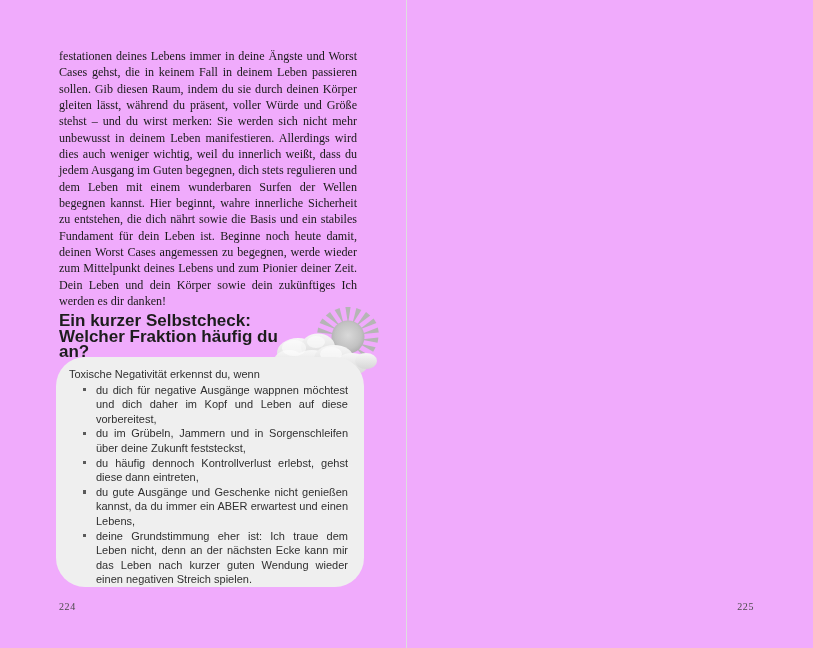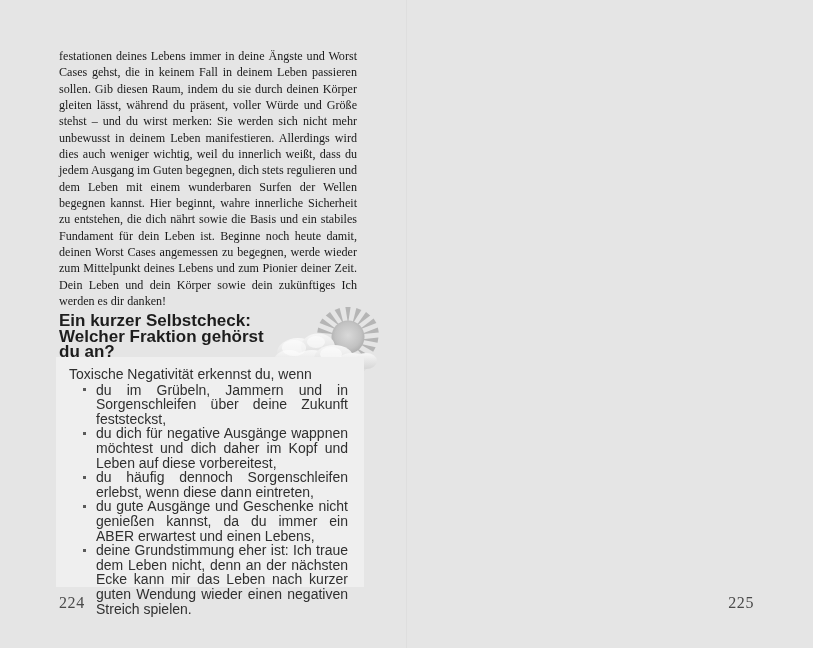--- a/index.html
+++ b/index.html
@@ -15,21 +15,21 @@
     position: relative;
   }
   .spread {
     position: absolute;
     inset: 0;
     display: flex;
   }
   .page {
     position: relative;
     height: 648px;
-    background: #e5e5e5;
+    background: #f0abfc;
     box-sizing: border-box;
   }
   .page-left  { width: 407px; }
   .page-right { width: 406px; }
 
   .gutter-line {
     position: absolute;
     left: 406px;
     top: 0;
     width: 1px;
@@ -81,23 +81,24 @@
   .gray-box-left {
     left: 56px;
     top: 357px;
     width: 308px;
     height: 230px;
     padding: 10px 16px 10px 13px;
   }
 
   .sans-block {
     font-family: "Liberation Sans", sans-serif;
-    font-size: 14px;
+    font-size: 11px;
     line-height: 14.6px;
     color: #2f2f2f;
+    border-radius: 29px;
   }
   .lead-line {
     margin: 0 0 1px 0;
     text-align: left;
   }
 
   ul.bullets {
     list-style: none;
     margin: 0;
     padding: 0;
@@ -116,39 +117,39 @@
     top: 5.5px;
     width: 3.4px;
     height: 3.4px;
     background: #5a5a5a;
   }
 
   .page-number {
     position: absolute;
     bottom: 36px;
     font-family: "Liberation Serif", serif;
-    font-size: 16px;
+    font-size: 10px;
     letter-spacing: 0.6px;
     color: #4a4a4a;
   }
   .page-number-left  { left: 59px; }
   .page-number-right { right: 59px; }
 </style>
 </head>
 <body>
 
 <div class="spread">
 
   <div class="page page-left">
 
     <div class="body-serif">festationen deines Lebens immer in deine Ängste und Worst Cases gehst, die in keinem Fall in deinem Leben passieren sollen. Gib diesen Raum, indem du sie durch deinen Körper gleiten lässt, während du präsent, voller Würde und Größe stehst – und du wirst merken: Sie werden sich nicht mehr unbewusst in deinem Leben manifestieren. Allerdings wird dies auch weniger wichtig, weil du innerlich weißt, dass du jedem Ausgang im Guten begegnen, dich stets regulieren und dem Leben mit einem wunderbaren Surfen der Wellen begegnen kannst. Hier beginnt, wahre innerliche Sicherheit zu entstehen, die dich nährt sowie die Basis und ein stabiles Fundament für dein Leben ist. Beginne noch heute damit, deinen Worst Cases angemessen zu begegnen, werde wieder zum Mittelpunkt deines Lebens und zum Pionier deiner Zeit. Dein Leben und dein Körper sowie dein zukünftiges Ich werden es dir danken!</div>
 
     <div class="selfcheck-heading">
       <div>Ein kurzer Selbstcheck:</div>
-      <div>Welcher Fraktion gehörst du an?</div>
+      <div>Welcher Fraktion häufig du an?</div>
     </div>
 
     <div class="weather-graphic">
       <svg viewBox="0 0 112 82" width="112" height="82" aria-hidden="true">
         <defs>
           <radialGradient id="sunGrad" cx="50%" cy="45%" r="60%">
             <stop offset="0%" stop-color="#d9d9d9"></stop>
             <stop offset="65%" stop-color="#c2c2c2"></stop>
             <stop offset="100%" stop-color="#a8a8a8"></stop>
           </radialGradient>
@@ -188,23 +189,23 @@
           <ellipse cx="20" cy="45" rx="12" ry="8"></ellipse>
           <ellipse cx="42" cy="39" rx="9" ry="6"></ellipse>
           <ellipse cx="57" cy="51" rx="11" ry="7"></ellipse>
         </g>
       </svg>
     </div>
 
     <div class="gray-box gray-box-left sans-block">
       <p class="lead-line">Toxische Negativität erkennst du, wenn</p>
       <ul class="bullets">
+        <li>du dich für negative Ausgänge wappnen möchtest und dich daher im Kopf und Leben auf diese vorbereitest,</li>
         <li>du im Grübeln, Jammern und in Sorgenschleifen über deine Zukunft feststeckst,</li>
-        <li>du dich für negative Ausgänge wappnen möchtest und dich daher im Kopf und Leben auf diese vorbereitest,</li>
-        <li>du häufig dennoch Sorgenschleifen erlebst, wenn diese dann eintreten,</li>
+        <li>du häufig dennoch Kontrollverlust erlebst, gehst diese dann eintreten,</li>
         <li>du gute Ausgänge und Geschenke nicht genießen kannst, da du immer ein ABER erwartest und einen Lebens,</li>
         <li>deine Grundstimmung eher ist: Ich traue dem Leben nicht, denn an der nächsten Ecke kann mir das Leben nach kurzer guten Wendung wieder einen negativen Streich spielen.</li>
       </ul>
     </div>
 
     <div class="page-number page-number-left">224</div>
   </div>
 
   <div class="page page-right">
 

